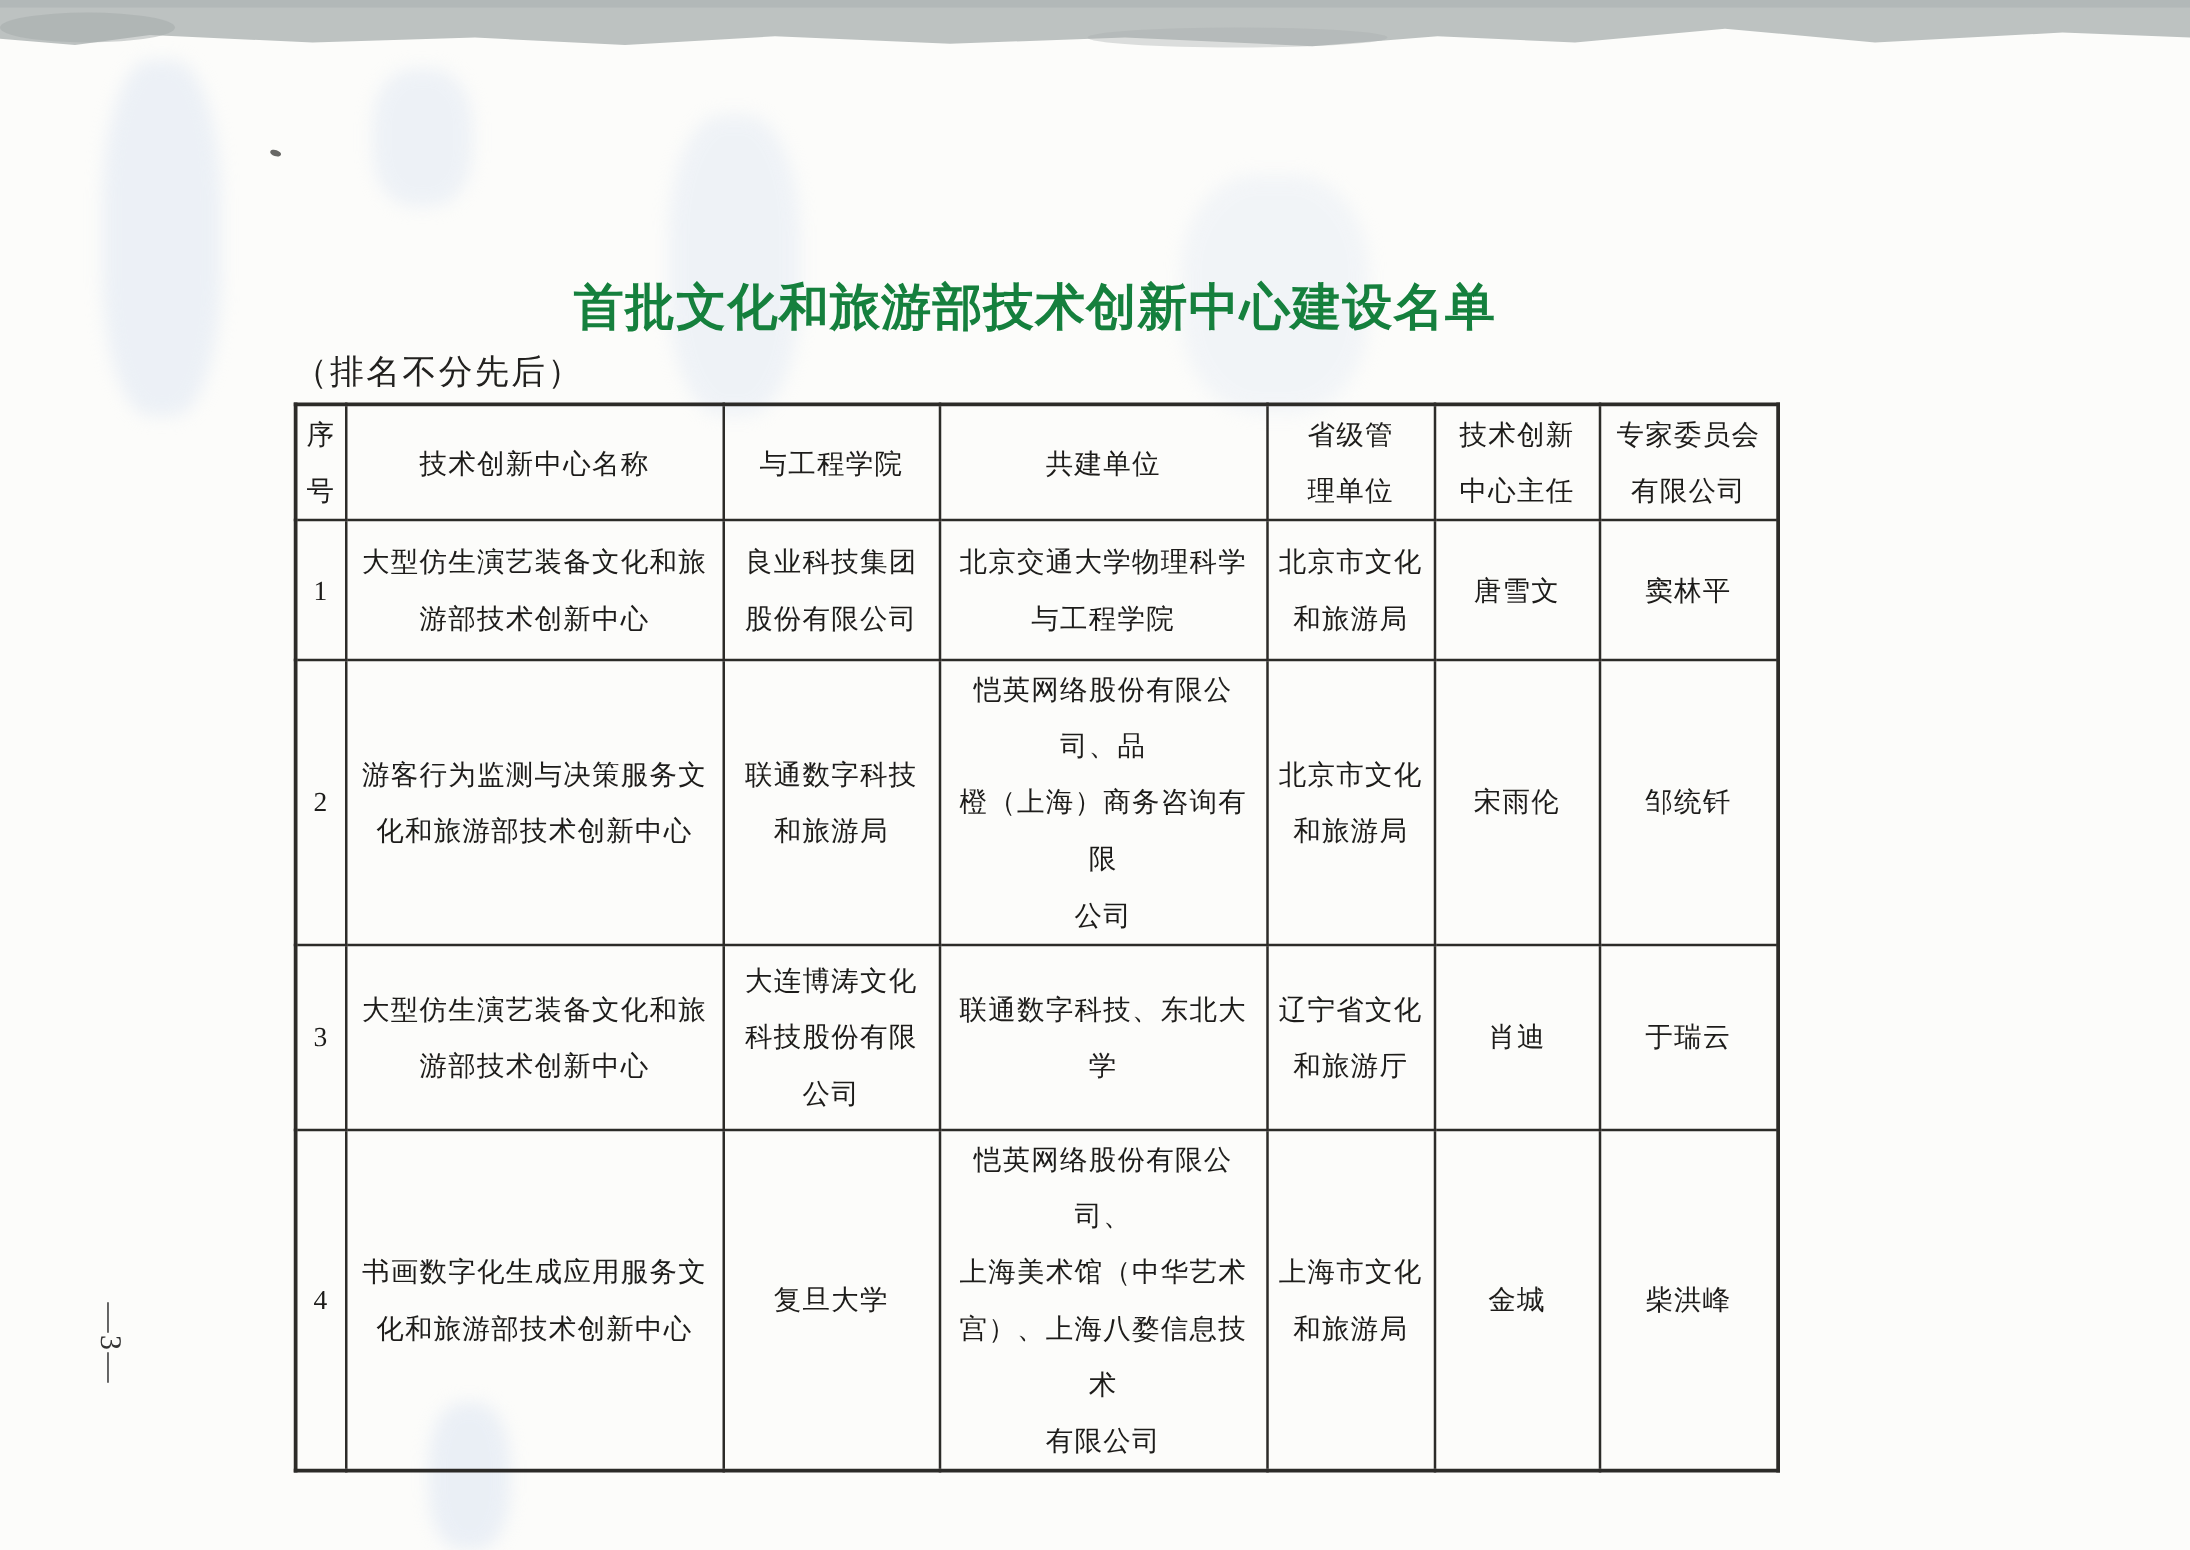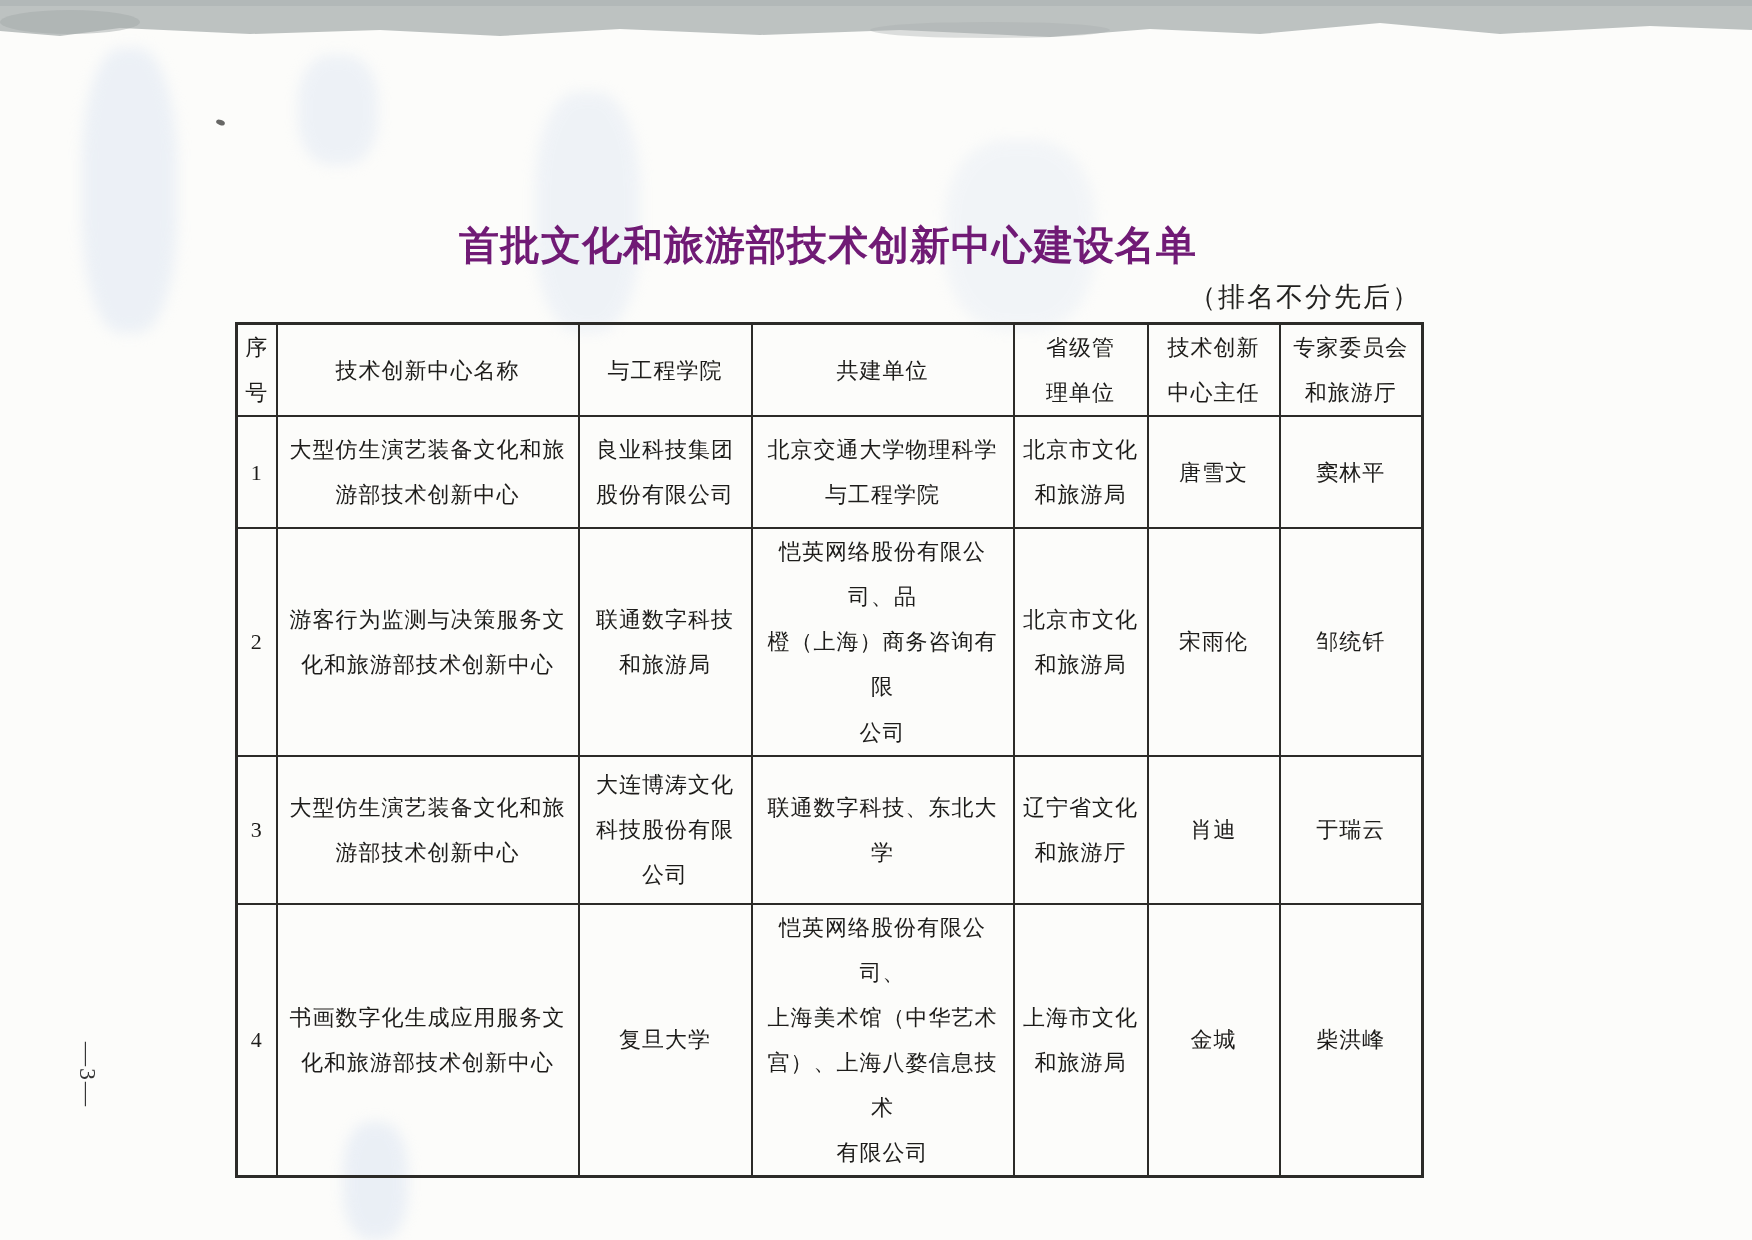--- a/index.html
+++ b/index.html
@@ -13,25 +13,25 @@
   .streak{position:absolute;background:#dfe7f3;filter:blur(7px);border-radius:40%;}
   .s1{left:82px;top:48px;width:95px;height:285px;opacity:.55;}
   .s2{left:298px;top:55px;width:80px;height:110px;opacity:.5;}
   .s3{left:535px;top:92px;width:105px;height:240px;opacity:.45;}
   .s4{left:945px;top:140px;width:150px;height:190px;opacity:.35;}
   .s5{left:343px;top:1122px;width:65px;height:118px;opacity:.6;}
   .speck{position:absolute;left:216px;top:120px;width:9px;height:5px;background:#4c4c4a;border-radius:50%;transform:rotate(18deg);opacity:.85;}
   .doc-title{
     position:absolute;left:235px;top:218px;width:1186px;
     text-align:center;font-size:40px;font-weight:bold;letter-spacing:1px;
-    color:#701a75;
+    color:#15803d;
   }
   .doc-subtitle{
     position:absolute;left:235px;top:279px;width:1186px;
-    text-align:right;font-size:27px;letter-spacing:2px;color:#22211f;
+    text-align:left;font-size:27px;letter-spacing:2px;color:#22211f;
   }
   table.list{
     position:absolute;left:235px;top:322px;
     width:1186px;border-collapse:collapse;table-layout:fixed;
     border:3px solid #2c2b28;
   }
   table.list td{
     border:2px solid #2c2b28;
     text-align:center;vertical-align:middle;
     font-size:22px;line-height:2.05;letter-spacing:1px;
@@ -84,21 +84,21 @@
       <td>序
 号</td>
       <td>技术创新中心名称</td>
       <td>与工程学院</td>
       <td>共建单位</td>
       <td>省级管
 理单位</td>
       <td>技术创新
 中心主任</td>
       <td>专家委员会
-和旅游厅</td>
+有限公司</td>
     </tr>
     <tr class="r0">
       <td>1</td>
       <td>大型仿生演艺装备文化和旅
 游部技术创新中心</td>
       <td>良业科技集团
 股份有限公司</td>
       <td>北京交通大学物理科学
 与工程学院</td>
       <td>北京市文化

